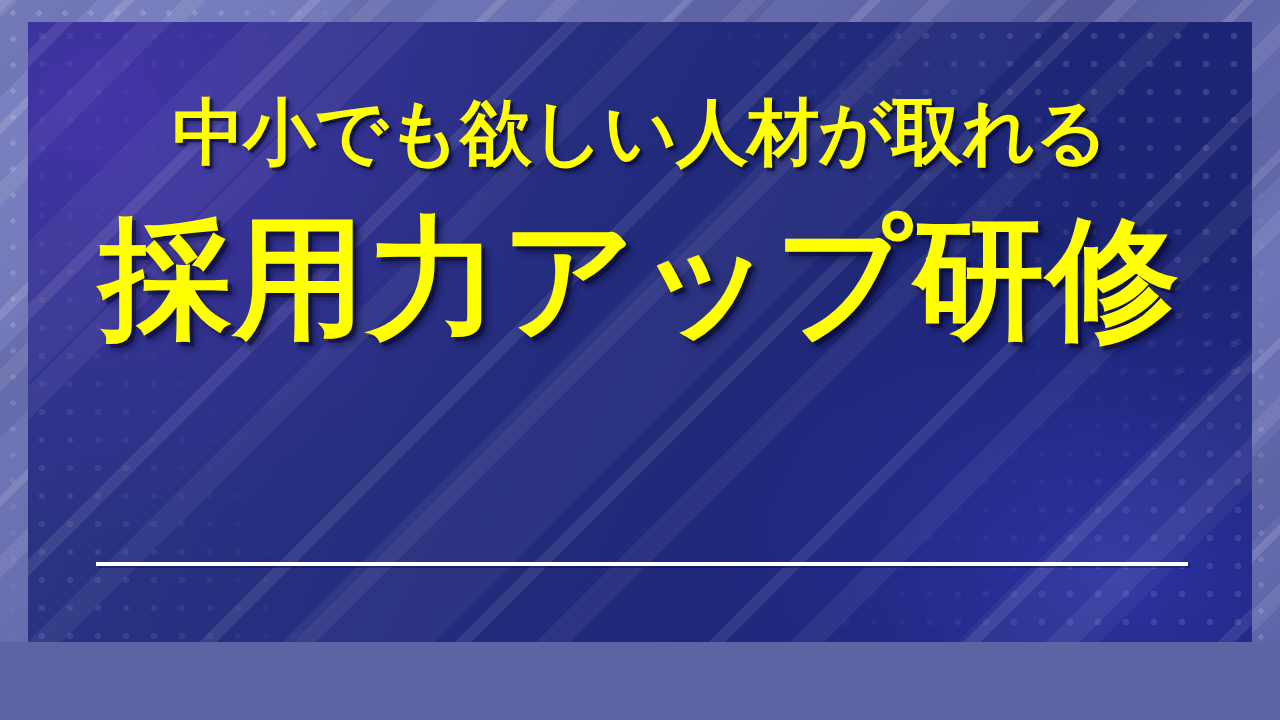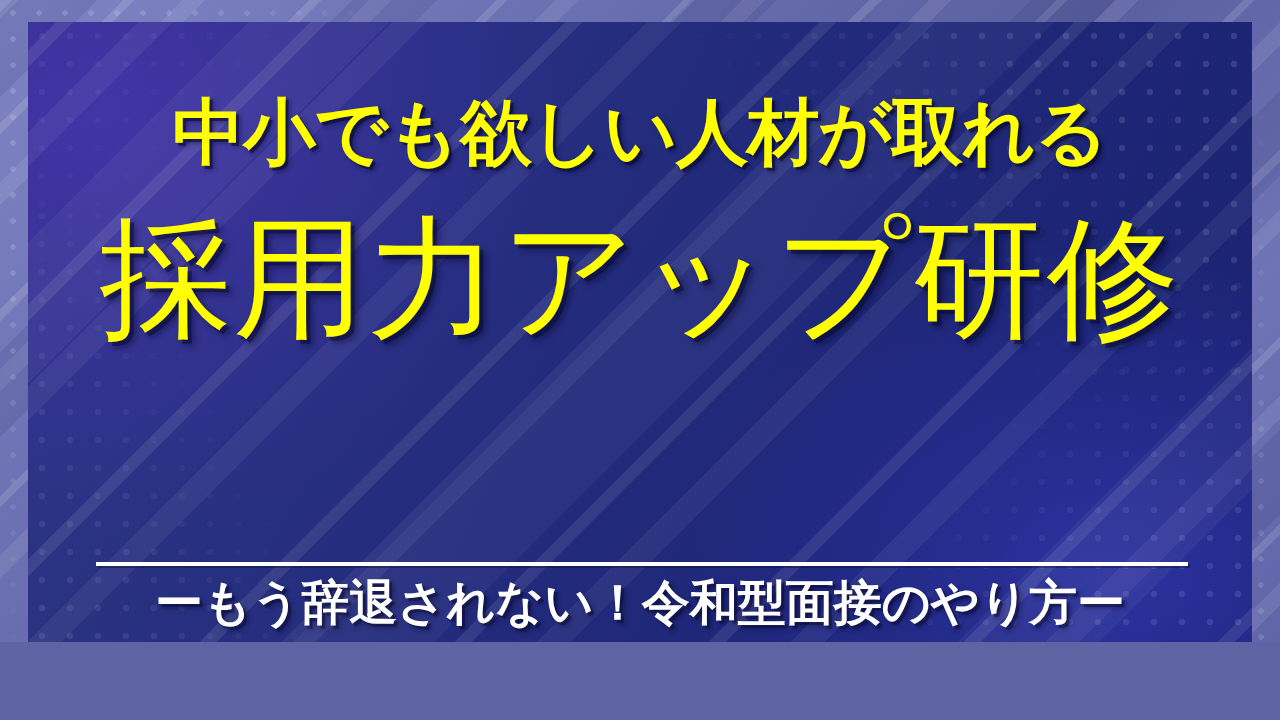--- a/index.html
+++ b/index.html
@@ -189,21 +189,21 @@
       4px 4px 5px rgba(5,6,40,0.45);
   }
 
   .headline-main {
     position: absolute;
     top: 190px;
     left: 0;
     width: 1224px;
     text-align: center;
     color: #ffff00;
-    font-weight: 400;
+    font-weight: 700;
     line-height: 1.02;
     letter-spacing: -2px;
     white-space: nowrap;
     text-shadow:
       4px 4px 0 rgba(8,10,50,0.5),
       6px 6px 7px rgba(4,5,35,0.45);
   }
   .headline-main .line1 {
     display: block;
     font-size: 132px;
@@ -267,17 +267,16 @@
     <div class="content">
 
       <div class="headline-sub">中小でも欲しい人材が取れる</div>
 
       <div class="headline-main">
         <span class="line1">採用力アップ研修</span>
       </div>
 
       <div class="rule"></div>
 
-      <div class="tagline">ーもう辞退されない！令和型面接のやり方ー</div>
 
     </div>
   </div>
 </div>
 
 </body></html>

